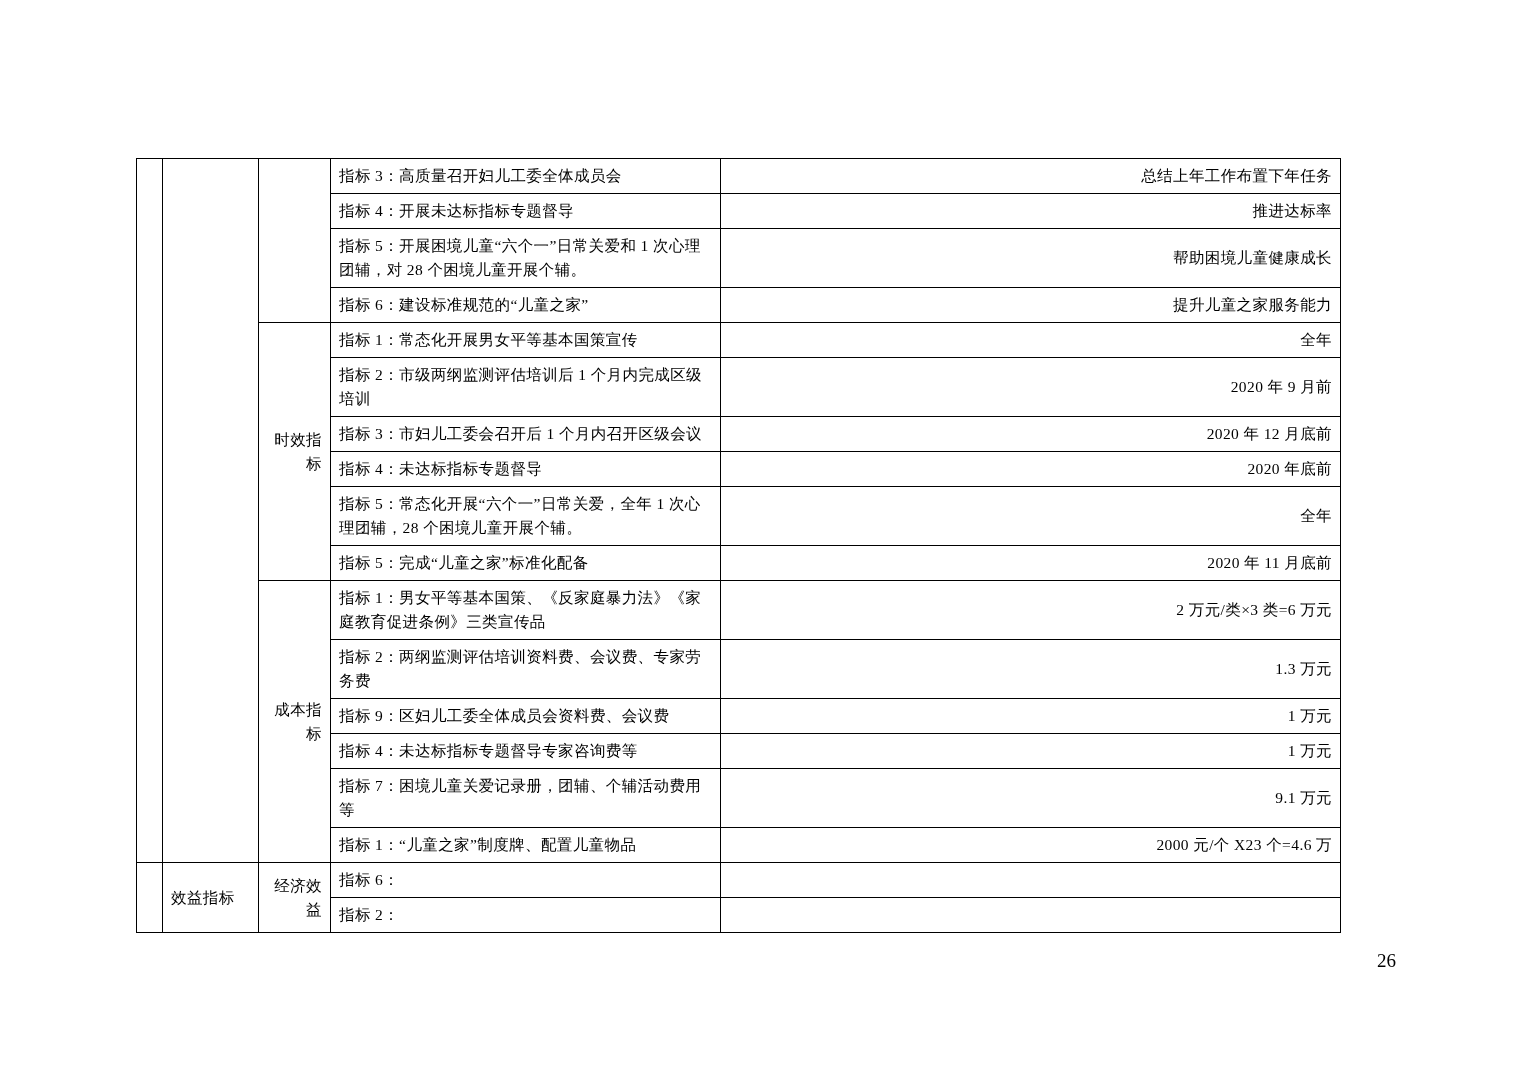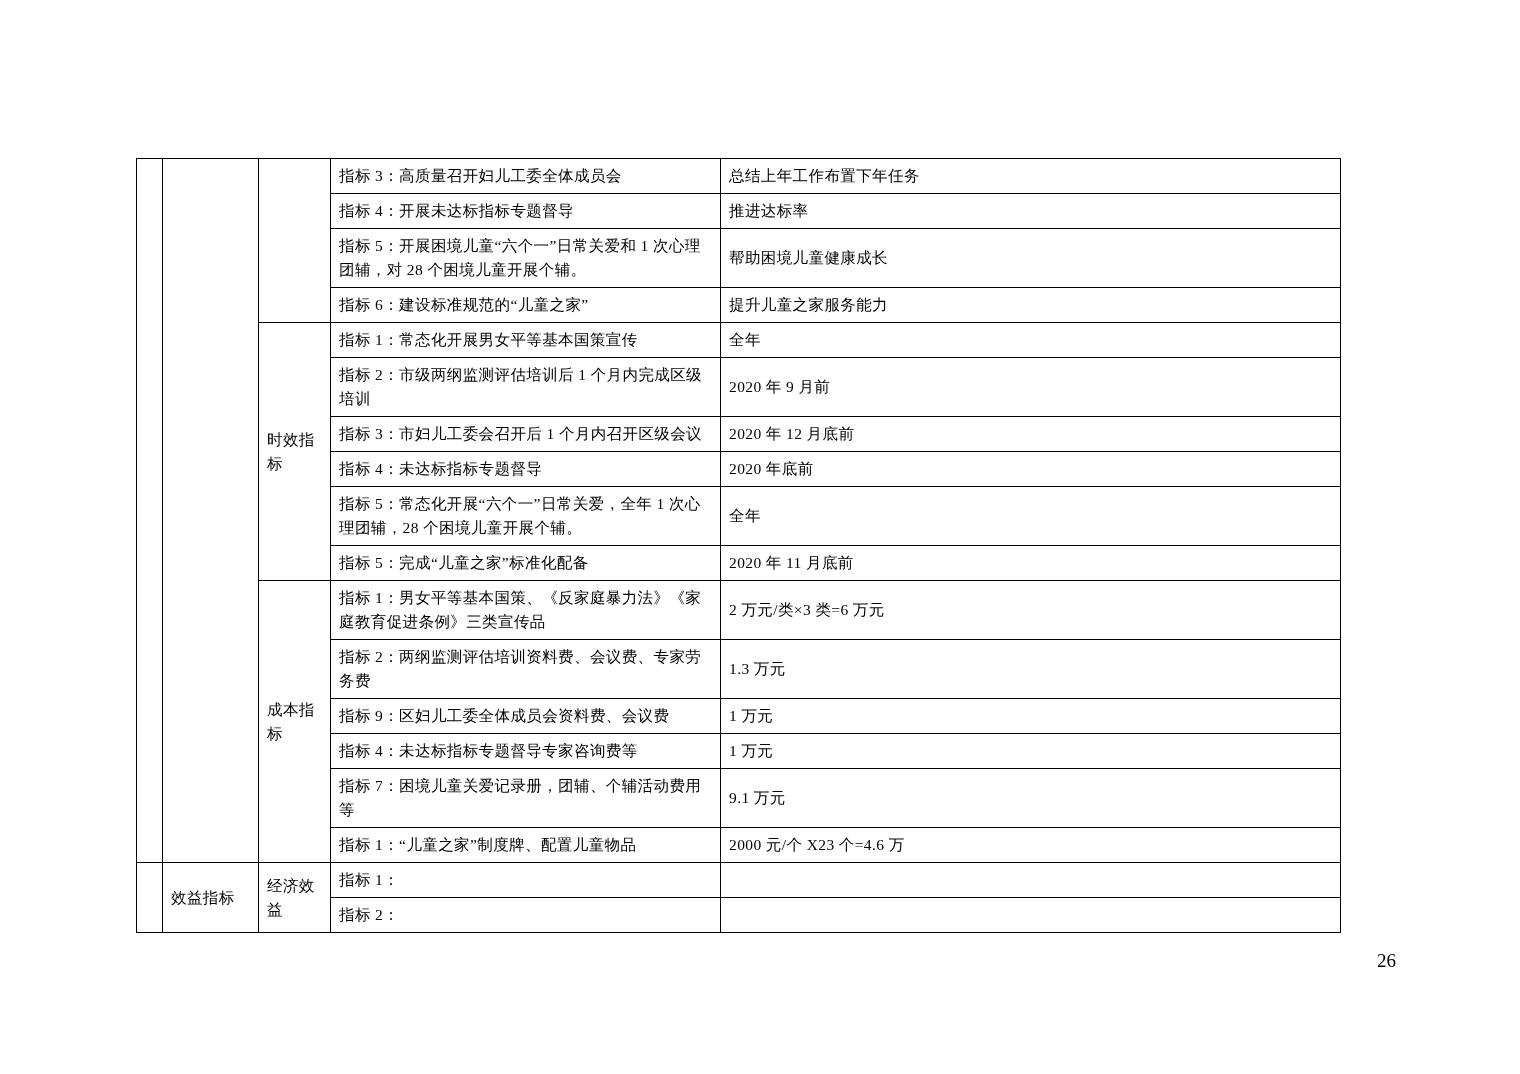--- a/index.html
+++ b/index.html
@@ -35,23 +35,23 @@
   table.doc-table td {
     border: 1px solid #000000;
     padding: 5px 8px;
     font-size: 15.5px;
     line-height: 1.55;
     vertical-align: middle;
     letter-spacing: 0.4px;
   }
   td.col-a { width: 26px; padding: 0; }
   td.col-b { width: 96px; text-align: left; }
-  td.col-c { width: 72px; text-align: left; }
+  td.col-c { width: 72px; text-align: right; }
   td.col-d { width: 390px; text-align: left; }
-  td.col-e { width: 620px; text-align: left; }
+  td.col-e { width: 620px; text-align: right; }
   .vert-label {
     text-align: center;
     line-height: 1.6;
   }
   .page-number {
     position: absolute;
     right: 124px;
     top: 950px;
     font-size: 19px;
     font-family: "Liberation Serif", "DejaVu Serif", serif;
@@ -145,21 +145,21 @@
         </tr>
         <tr>
           <td class="col-d">指标 1：“儿童之家”制度牌、配置儿童物品</td>
           <td class="col-e">2000 元/个 X23 个=4.6 万</td>
         </tr>
 
         <tr>
           <td class="col-a" rowspan="2"></td>
           <td class="col-b" rowspan="2">效益指标</td>
           <td class="col-c vert-label" rowspan="2">经济效益</td>
-          <td class="col-d">指标 1：</td>
+          <td class="col-d">指标 6：</td>
           <td class="col-e"></td>
         </tr>
         <tr>
           <td class="col-d">指标 2：</td>
           <td class="col-e"></td>
         </tr>
       </tbody>
     </table>
   </div>
 

